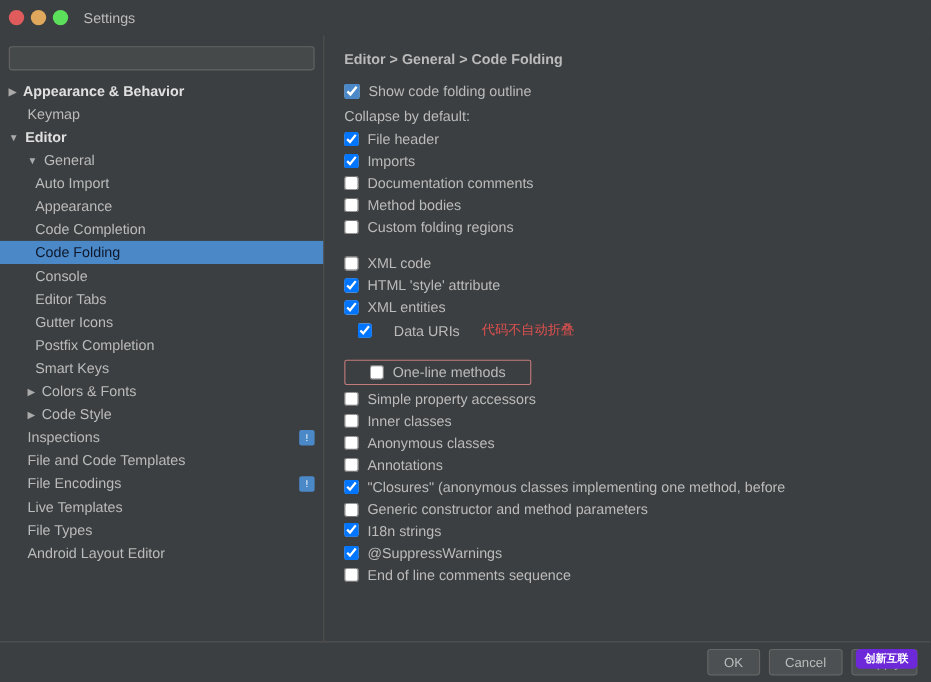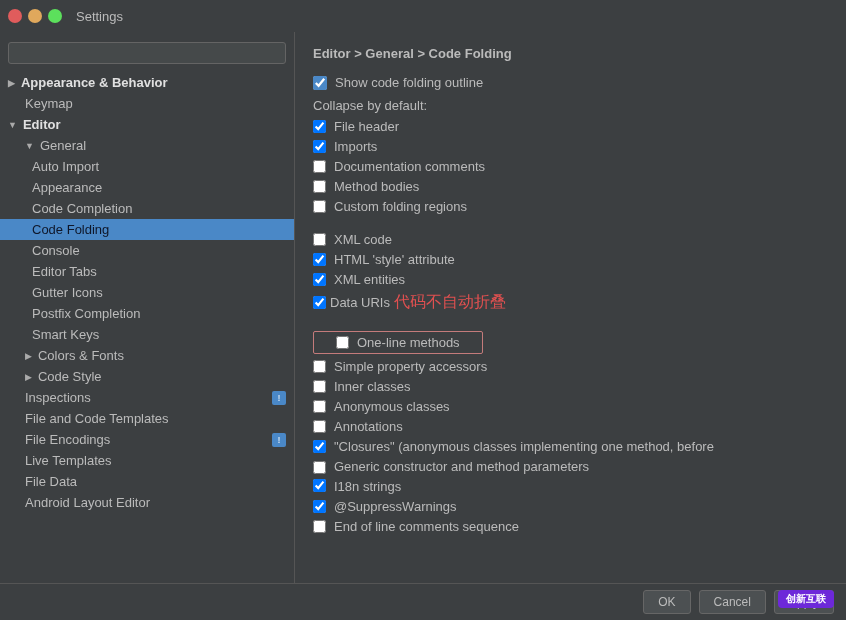--- a/index.html
+++ b/index.html
@@ -229,21 +229,21 @@
           <div class="sidebar-item level1  ">
             <span>File Encodings</span>
             <span style="margin-left:auto;background:#4a88c7;border-radius:2px;width:14px;height:14px;display:inline-flex;align-items:center;justify-content:center;">
               <span style="color:white;font-size:9px;">!</span>
             </span>
           </div>
           <div class="sidebar-item level1  ">
             <span>Live Templates</span>
           </div>
           <div class="sidebar-item level1  ">
-            <span>File Data</span>
+            <span>File Types</span>
           </div>
           <div class="sidebar-item level1  ">
             <span>Android Layout Editor</span>
           </div>
         </div>
     </div>
 
     <div class="main-content">
       <div class="breadcrumb">Editor &gt; General &gt; Code Folding</div>
 
@@ -281,24 +281,24 @@
             <label for="xml-tags">XML code</label>
           </div>
           <div style="display: flex; align-items: center; margin: 5px 0px; gap: 8px; font-size: 13px; color: rgb(187, 187, 187);">
             <input type="checkbox" id="html-style" checked="" style="">
             <label for="html-style">HTML 'style' attribute</label>
           </div>
           <div style="display: flex; align-items: center; margin: 5px 0px; gap: 8px; font-size: 13px; color: rgb(187, 187, 187);">
             <input type="checkbox" id="xml-entities" checked="" style="">
             <label for="xml-entities">XML entities</label>
           </div>
-          <div style="display: flex; align-items: center; margin: 5px 0px; gap: 4px; font-size: 13px; color: rgb(187, 187, 187);">
+          <div style="display: flex; align-items: center; margin: 5px 12px; gap: 20px; font-size: 13px; color: rgb(187, 187, 187);">
             <input type="checkbox" id="data-uris" checked="" style="">
             <label for="data-uris">Data URIs</label>
-            <span style="color: rgb(224, 80, 80); font-size: 16px;">代码不自动折叠</span>
+            <span style="color: rgb(224, 80, 80); font-size: 12px;">代码不自动折叠</span>
           </div>
           <div style="height: 8px;"></div>
           <div style="display: flex; align-items: center; margin: 5px 0px; gap: 8px; font-size: 13px; color: rgb(187, 187, 187);">
             <div style="border: 1px solid rgb(196, 123, 123); padding: 3px 22px; border-radius: 2px; display: inline-flex; align-items: center; gap: 8px;">
               <input type="checkbox" id="one-line-methods" style="">
               <label for="one-line-methods">One-line methods</label>
             </div>
           </div>
           <div style="display: flex; align-items: center; margin: 5px 0px; gap: 8px; font-size: 13px; color: rgb(187, 187, 187);">
             <input type="checkbox" id="simple-property-accessors" style="">

